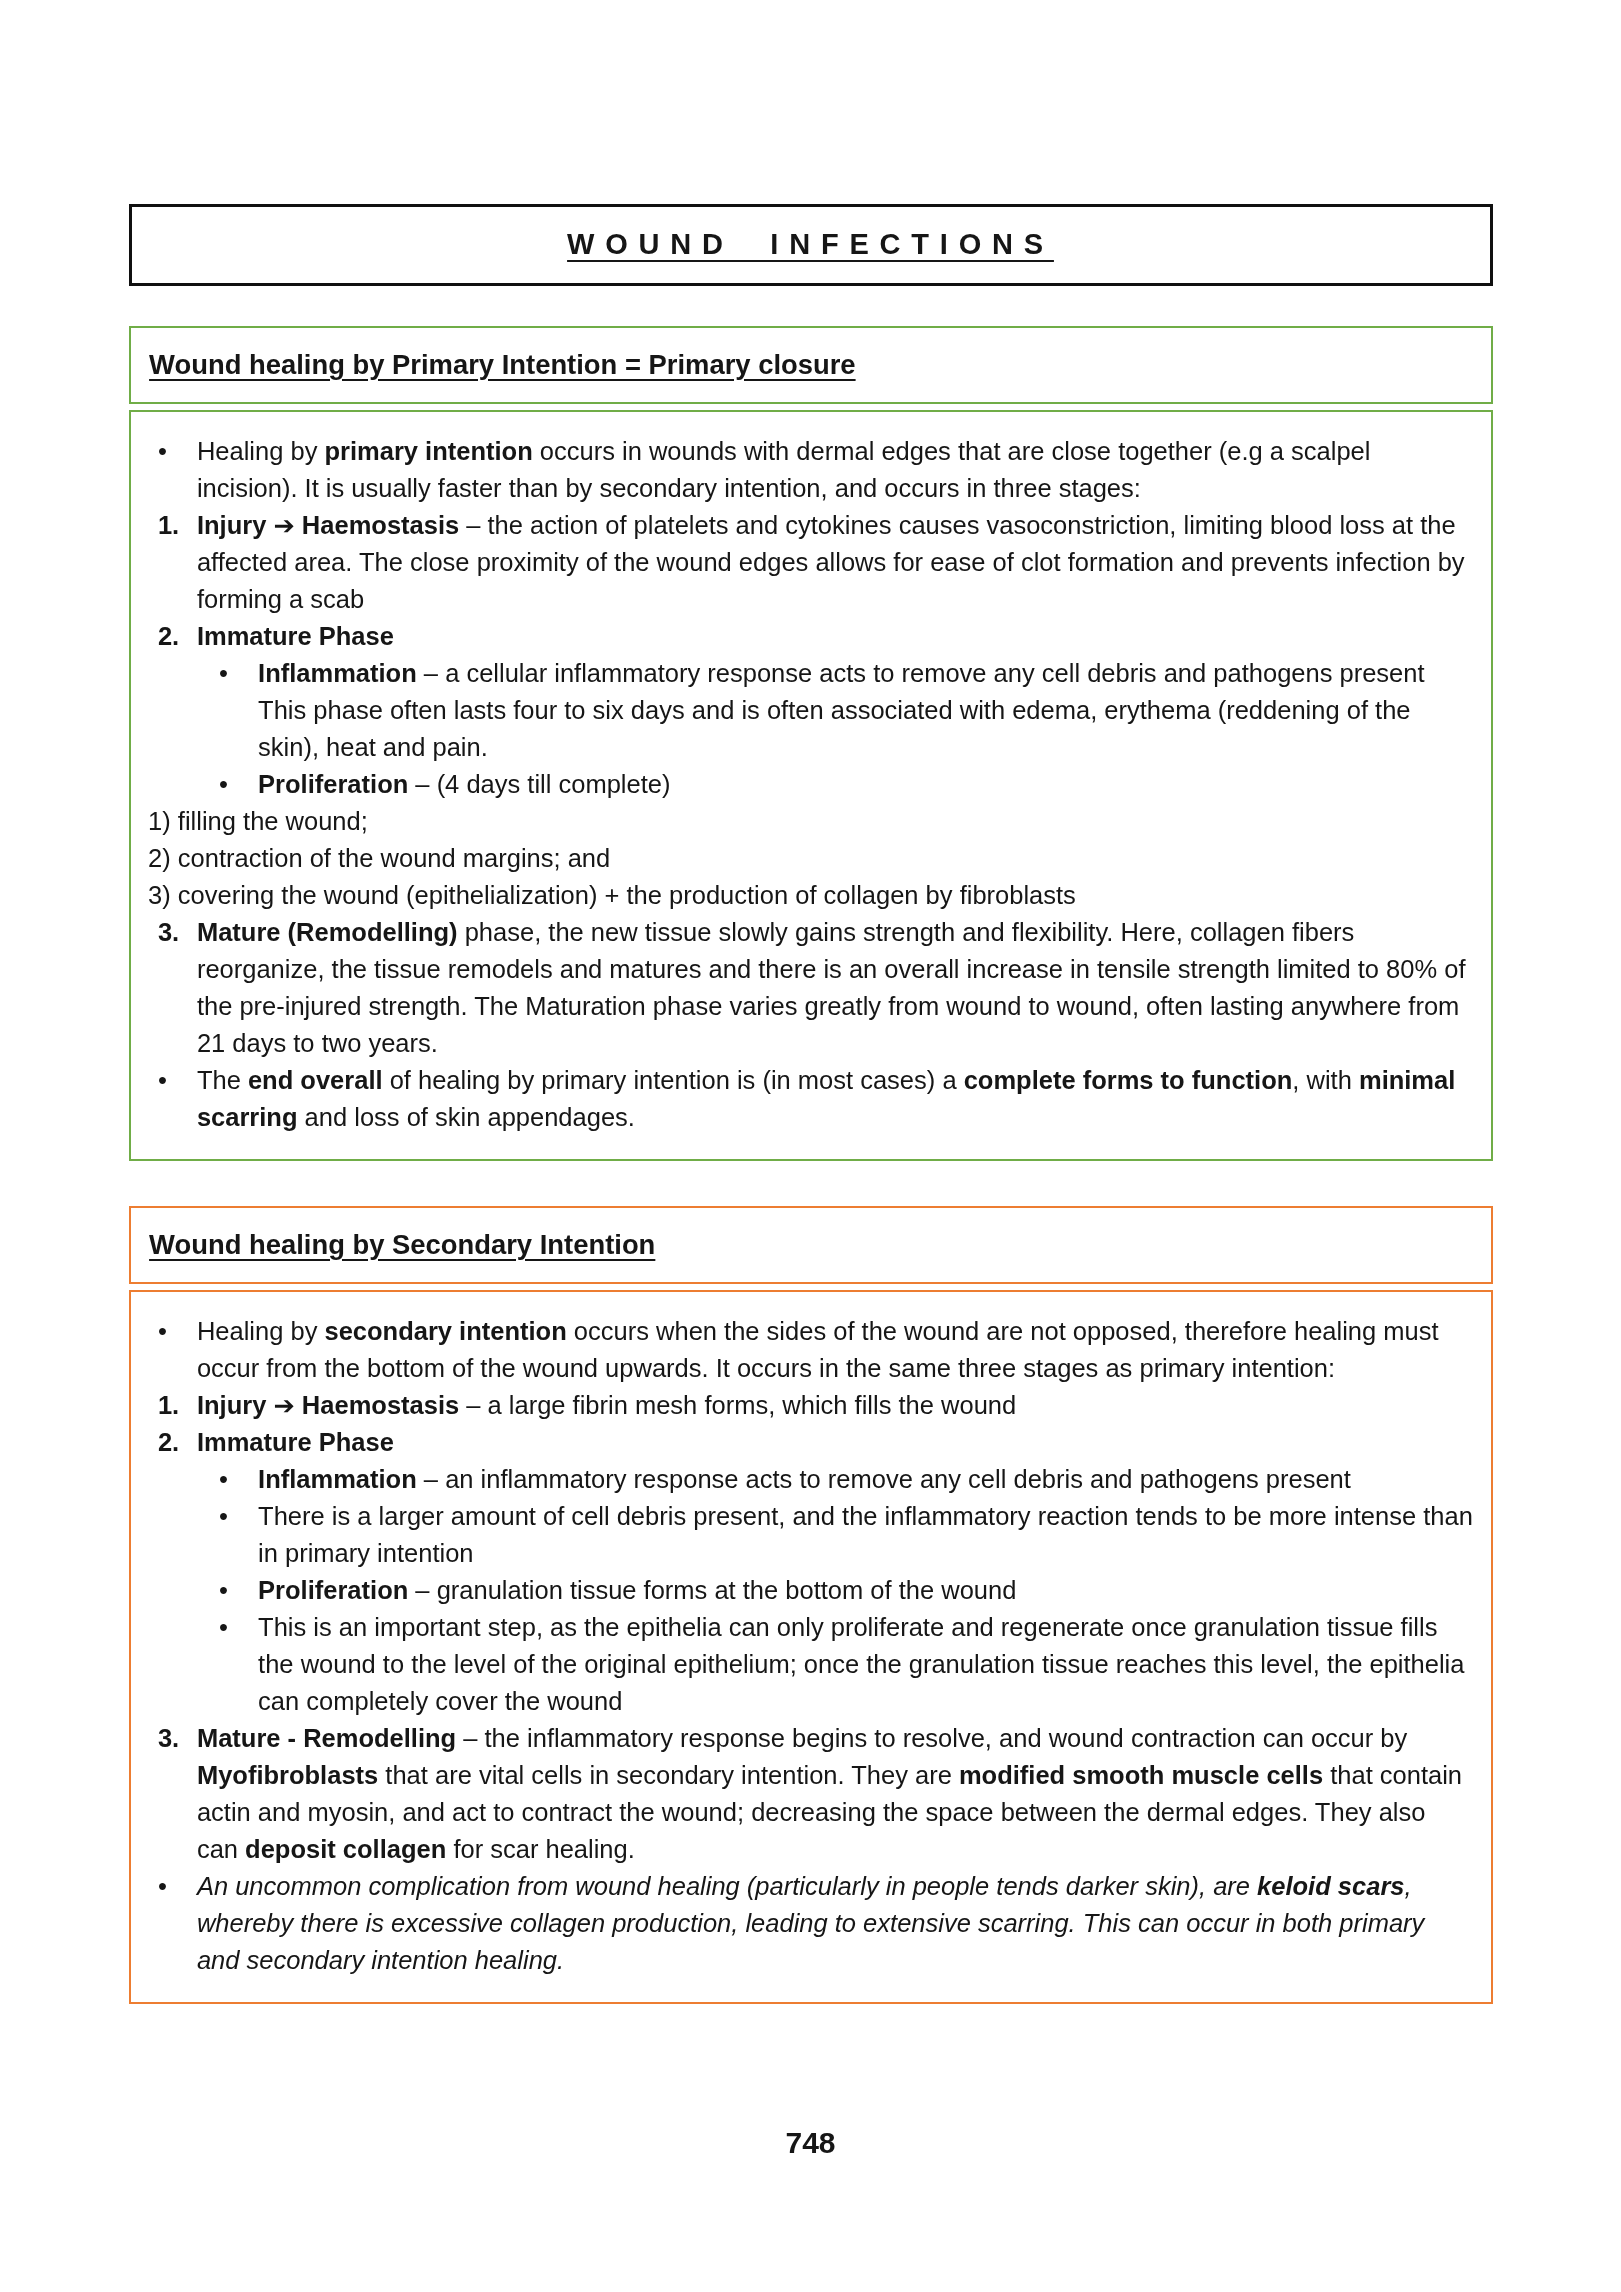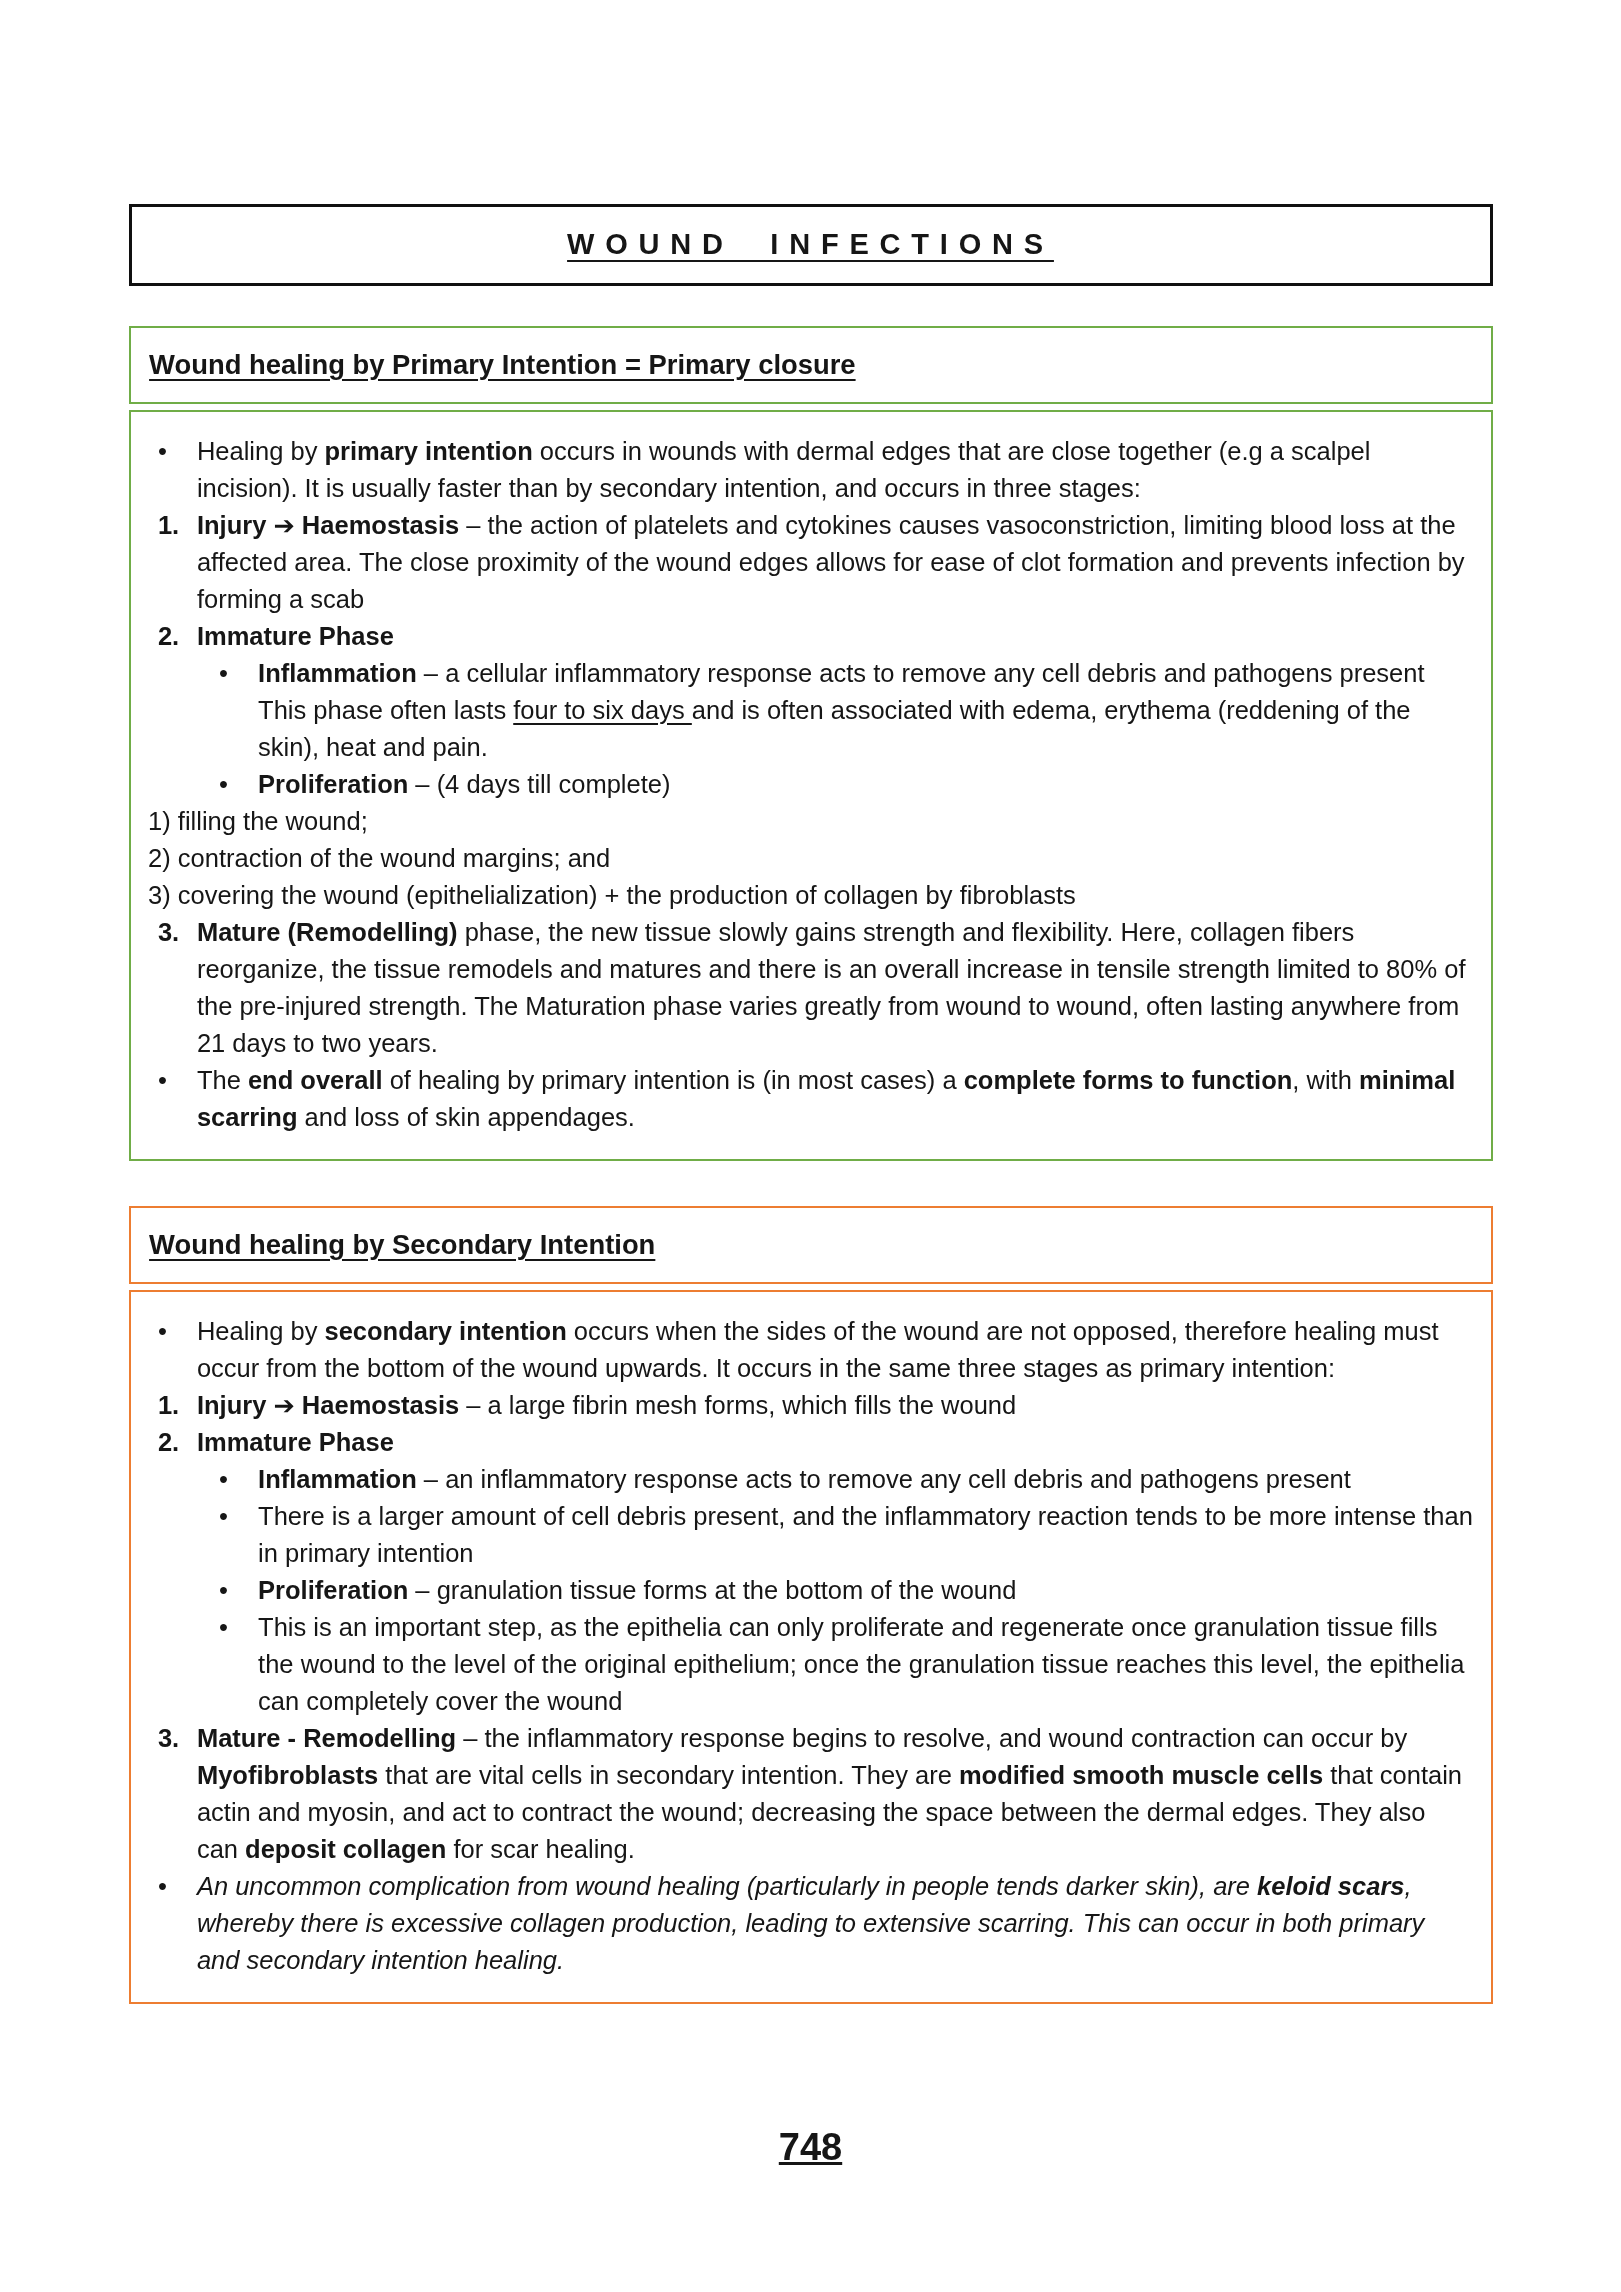--- a/index.html
+++ b/index.html
@@ -34,25 +34,25 @@
   
   .li{display:flex;font-size:25.5px;line-height:37px;}
   .lvl-0{margin-left:9.8px;}
   .lvl-1{margin-left:71px;}
   .lvl-2{}
   .lvl-cont{margin-left:47px;}
   .marker{flex:0 0 39px;}
   .marker.num{font-weight:bold;}
   .txt{flex:1 1 auto;}
   .b{font-weight:bold;}
-  .u{text-decoration:underline;text-underline-offset:3.9px;margin-top:36px;}
+  .u{text-underline-offset:3.9px;margin-top:36px;}
   .i{font-style:italic;}
   
   .footer{
-    margin-top:122px;text-align:center;font-weight:bold;font-size:38px;text-decoration:underline;
+    margin-top:122px;text-align:center;font-weight:bold;font-size:30px;
   }
 </style>
 </head>
 <body>
 
 <div class="page">
   <div class="content">
 
     <div class="title-box">
       <span class="title-text">WOUND INFECTIONS</span>

